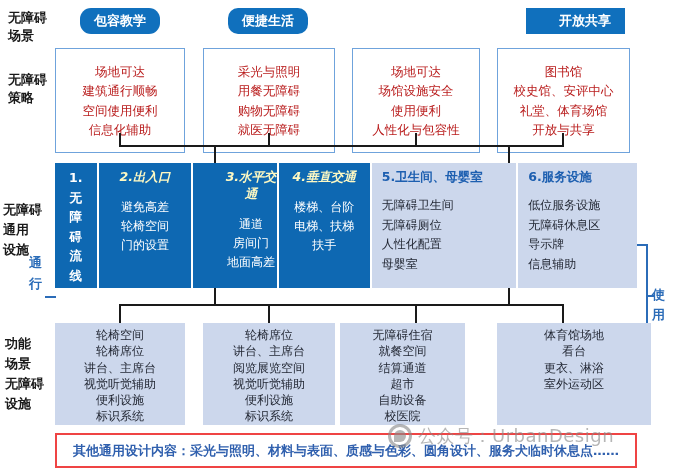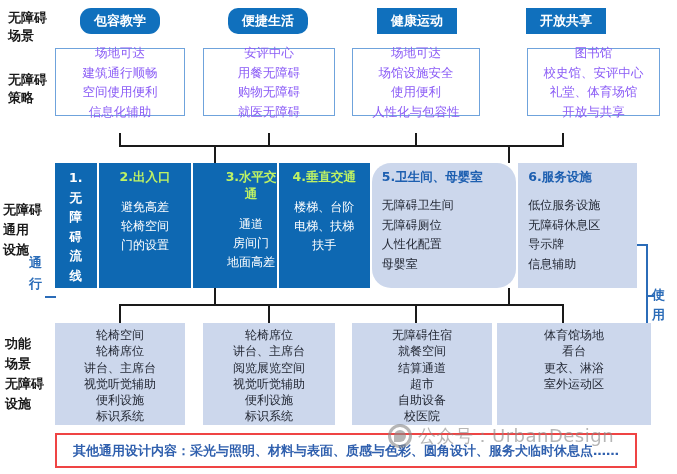--- a/index.html
+++ b/index.html
@@ -11,31 +11,31 @@
   
   .rowlabel{position:absolute;font-size:13px;font-weight:bold;color:#1a1a1a;line-height:18px;}
   .rowlabel.blue{color:#2b6cb8;line-height:21px;}
   
   .scene-btn{
     position:absolute;top:8px;height:26px;width:80px;background:#1070bd;color:#fff;
     font-size:13px;font-weight:bold;display:flex;align-items:center;justify-content:center;
   }
   
   .strat-box{
-    position:absolute;top:48px;height:68px;background:#fff;border:1px solid #6fa3dc;
+    position:absolute;top:48px;height:105px;background:#fff;border:1px solid #6fa3dc;
     box-sizing:border-box;display:flex;align-items:center;justify-content:center;text-align:center;
-    font-size:12.5px;color:#8b5cf6;line-height:19.5px;
+    font-size:12.5px;color:#b91c1c;line-height:19.5px;
   }
   
   .band{position:absolute;left:55px;top:163px;width:582px;height:125px;display:flex;gap:2px;}
   .sec{box-sizing:border-box;height:125px;padding-top:6px;}
   .sec.dark{background:#0e68b2;color:#ffffff;text-align:center;}
   .sec.light{background:#ccd7ec;color:#1f2430;text-align:left;padding-left:10px;padding-right:4px;}
   .sec .hd{font-size:12.5px;font-weight:bold;}
-  .sec.dark .hd{color:#bef264;}
+  .sec.dark .hd{color:#fef9c3;font-style:italic;}
   .sec.light .hd{color:#1d5fb0;}
   .sec .items{margin-top:12px;font-size:12px;line-height:19px;}
   .sec.light .items{margin-top:10px;line-height:19.5px;}
   .sec.flow{font-size:12.5px;font-weight:bold;line-height:19.5px;padding-top:5px;text-align:center;}
   
   .fbox{
     position:absolute;top:323px;height:102px;background:#ccd7ec;box-sizing:border-box;
     padding-top:4px;text-align:center;font-size:12px;color:#1f2430;line-height:16.3px;
   }
   
@@ -74,36 +74,35 @@
 行</div>
   <div class="rowlabel pre" style="left:5px;top:334px;line-height:20px;">功能
 场景
 无障碍
 设施</div>
   <div class="rowlabel blue pre" style="left:652px;top:285px;line-height:20px;">使
 用</div>
 
   <div class="scene-btn" style="left:80px;border-radius:11px;">包容教学</div>
   <div class="scene-btn" style="left:228px;border-radius:10px;">便捷生活</div>
-  <div class="scene-btn" style="left:377px;">健康运动</div>
-  <div class="scene-btn" style="left:526px;">开放共享</div>
+  <div class="scene-btn" style="left:526px;padding-left:19px;">开放共享</div>
 
   <div class="strat-box pre" style="left:55px;width:130px;">场地可达
 建筑通行顺畅
 空间使用便利
 信息化辅助</div>
-  <div class="strat-box pre" style="left:203px;width:132px;">安评中心
+  <div class="strat-box pre" style="left:203px;width:132px;">采光与照明
 用餐无障碍
 购物无障碍
 就医无障碍</div>
   <div class="strat-box pre" style="left:352px;width:128px;">场地可达
 场馆设施安全
 使用便利
 人性化与包容性</div>
-  <div class="strat-box pre" style="left:497px;width:133px;margin-left:30px;">图书馆
+  <div class="strat-box pre" style="left:497px;width:133px;">图书馆
 校史馆、安评中心
 礼堂、体育场馆
 开放与共享</div>
 
   <div class="ln" style="left:119px;top:133px;width:2px;height:13px;"></div>
   <div class="ln" style="left:268px;top:133px;width:2px;height:13px;"></div>
   <div class="ln" style="left:415px;top:133px;width:2px;height:13px;"></div>
   <div class="ln" style="left:562px;top:133px;width:2px;height:13px;"></div>
   <div class="ln" style="left:119px;top:145px;width:445px;height:2px;"></div>
   <div class="ln" style="left:214px;top:147px;width:2px;height:16px;"></div>
@@ -127,21 +126,21 @@
       <div class="items pre">通道
 房间门
 地面高差</div>
     </div>
     <div class="sec dark" style="width:92px;">
       <div class="hd">4.垂直交通</div>
       <div class="items pre">楼梯、台阶
 电梯、扶梯
 扶手</div>
     </div>
-    <div class="sec light" style="width:146px;border-radius:19px;">
+    <div class="sec light" style="width:146px;">
       <div class="hd">5.卫生间、母婴室</div>
       <div class="items pre">无障碍卫生间
 无障碍厕位
 人性化配置
 母婴室</div>
     </div>
     <div class="sec light" style="width:120px;">
       <div class="hd">6.服务设施</div>
       <div class="items pre">低位服务设施
 无障碍休息区
@@ -170,21 +169,21 @@
 讲台、主席台
 视觉听觉辅助
 便利设施
 标识系统</div>
   <div class="fbox pre" style="left:203px;width:132px;">轮椅席位
 讲台、主席台
 阅览展览空间
 视觉听觉辅助
 便利设施
 标识系统</div>
-  <div class="fbox pre" style="left:352px;width:140px;font-family:Liberation Serif, serif;">无障碍住宿
+  <div class="fbox pre" style="left:340px;width:125px;font-family:Liberation Serif, serif;">无障碍住宿
 就餐空间
 结算通道
 超市
 自助设备
 校医院</div>
   <div class="fbox pre" style="left:497px;width:154px;">体育馆场地
 看台
 更衣、淋浴
 室外运动区</div>
 

